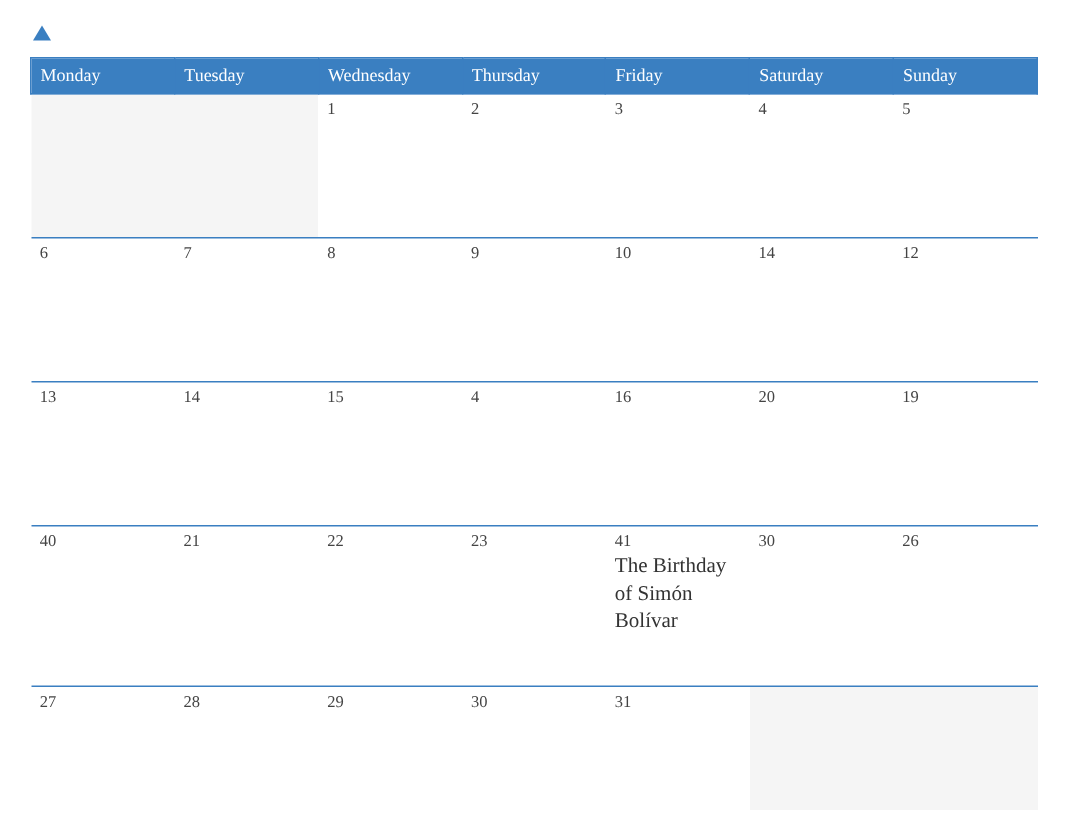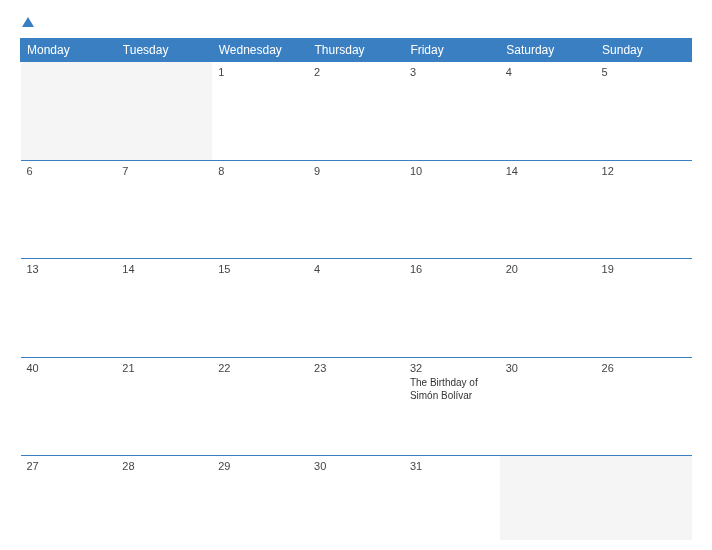--- a/index.html
+++ b/index.html
@@ -10,20 +10,21 @@
       height: 550px;
       overflow: hidden;
     }
     .page {
       width: 712px;
       height: 550px;
       background: #fff;
       padding: 18px 20px 10px 20px;
       display: flex;
       flex-direction: column;
+      font-family: Liberation Serif, serif;
     }
     .header {
       display: flex;
       align-items: center;
       justify-content: space-between;
       margin-bottom: 10px;
     }
     .logo {
       display: flex;
       flex-direction: column;
@@ -98,21 +99,21 @@
     .calendar-table tbody tr td.empty {
       background: #f5f5f5;
     }
     .day-num {
       font-size: 11px;
       color: #444;
       display: block;
       margin-bottom: 2px;
     }
     .event-text {
-      font-size: 10px;
+      font-size: 14px;
       color: #333;
       display: block;
       line-height: 1.3;
       margin-top: 2px;
     }
     .calendar-table tbody tr:last-child td {
       height: 60px;
     }
   </style>
 </head>
@@ -220,21 +221,21 @@
           <td>
             <span class="day-num">21</span>
           </td>
           <td>
             <span class="day-num">22</span>
           </td>
           <td>
             <span class="day-num">23</span>
           </td>
           <td>
-            <span class="day-num">32</span>
+            <span class="day-num">41</span>
             <span class="event-text">The Birthday of Simón Bolívar</span>
           </td>
           <td>
             <span class="day-num">30</span>
           </td>
           <td>
             <span class="day-num">26</span>
           </td>
         </tr>
         <tr>

